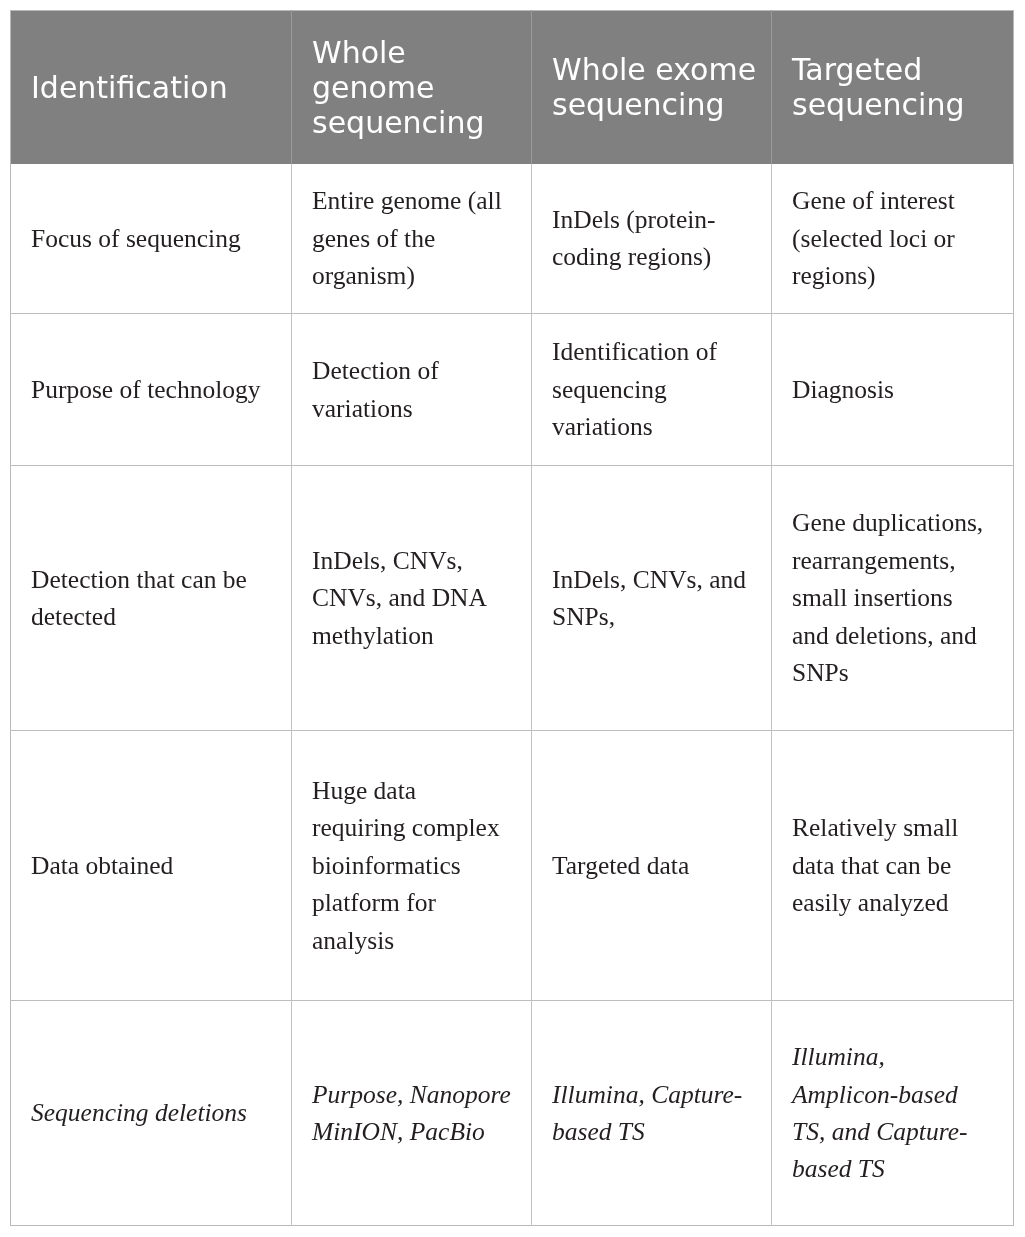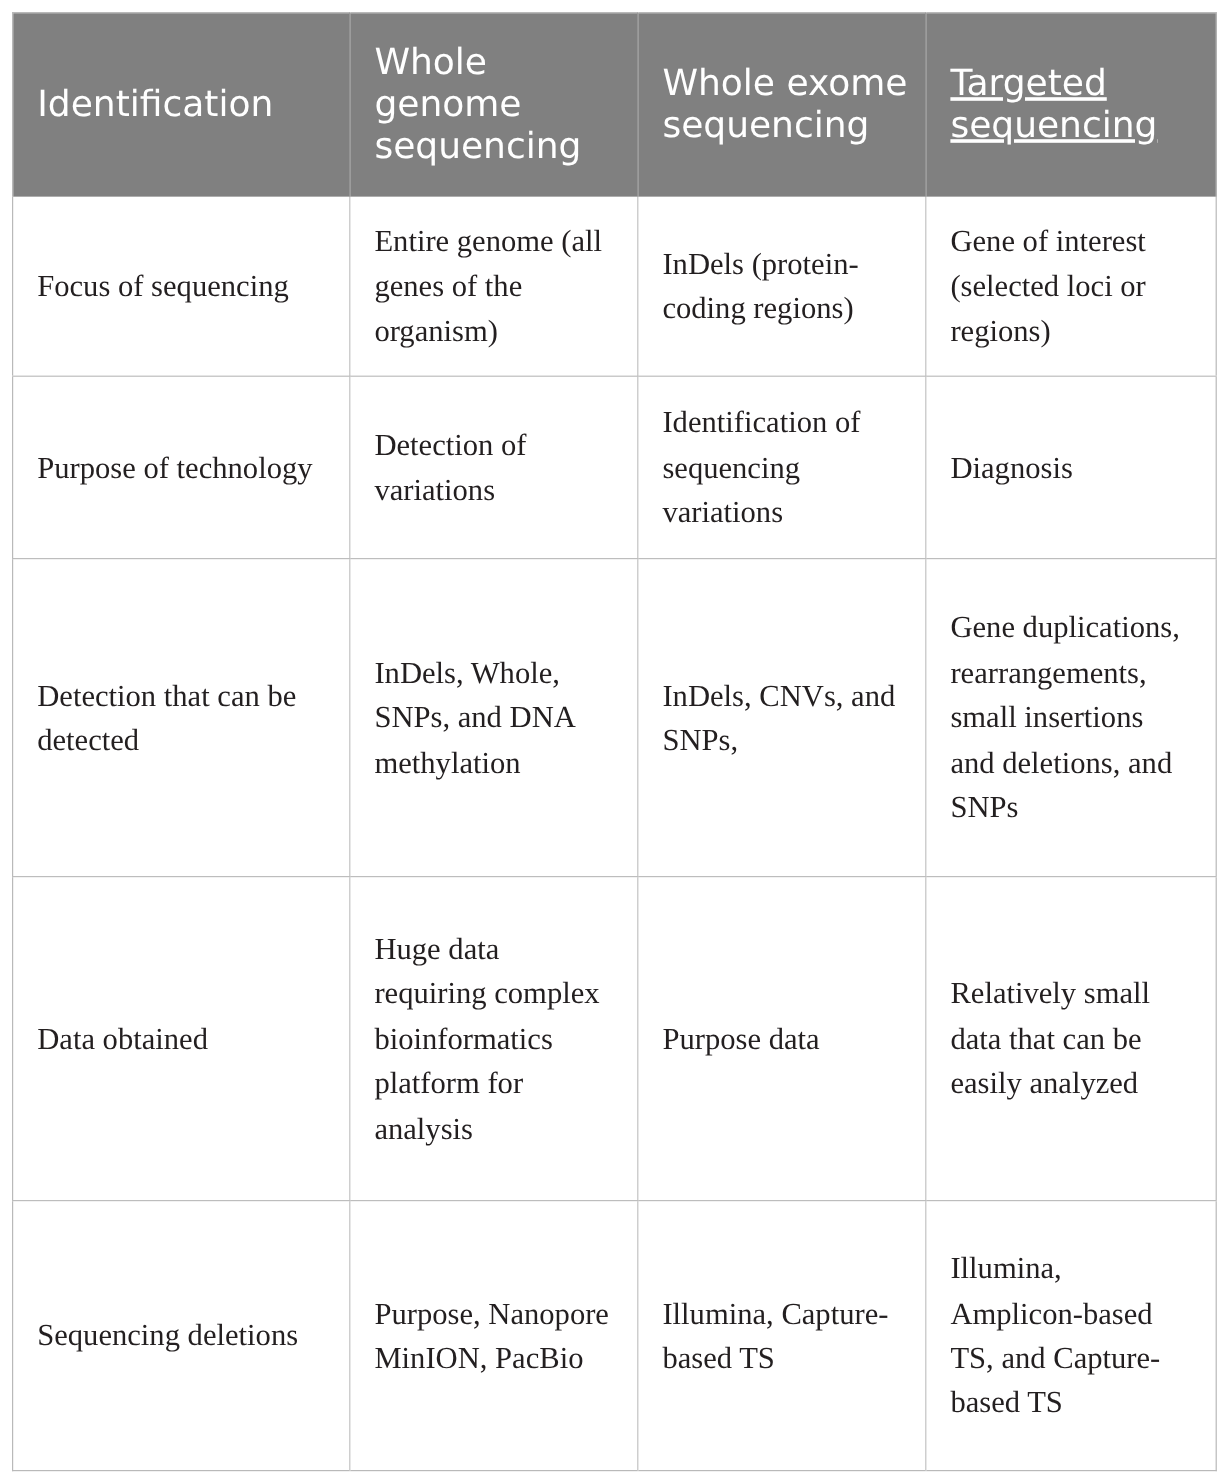--- a/index.html
+++ b/index.html
@@ -46,39 +46,39 @@
     font-family: "DejaVu Sans", "Liberation Sans", sans-serif;
     font-weight: 400;
     font-size: 30px;
     line-height: 1.17;
     text-align: left;
     vertical-align: middle;
     padding: 0 14px 0 20px;
     border: none;
     border-right: 1px solid #9a9a9a;
   }
-  th.header-cell:last-child { border-right: none; text-decoration: underline; }
+  th.header-cell:last-child { border-right: none; }
 
   th.header-cell.align-center { vertical-align: middle; }
 
   
   tbody td.body-cell {
     background: #ffffff;
     color: #231f20;
     font-family: "Liberation Serif", serif;
     font-size: 25.5px;
     line-height: 1.47;
     text-align: left;
     vertical-align: middle;
     padding: 10px 18px 10px 20px;
     border-right: 1px solid #c3c3c3;
     border-bottom: 1px solid #bdbdbd;
   }
   tbody td.body-cell:last-child { border-right: none; }
-  tbody tr:last-child td.body-cell { border-bottom: none; }
+  tbody tr:last-child td.body-cell { border-bottom: none; font-style: italic; }
 
   tbody tr.row-focus     { height: 150px; }
   tbody tr.row-purpose   { height: 152px; }
   tbody tr.row-variants  { height: 265px; }
   tbody tr.row-data      { height: 270px; }
   tbody tr.row-tech      { height: 225px; }
 
   
   .cell-text { display: block; white-space: pre-line; }
 </style>
@@ -140,39 +140,39 @@
         <td class="body-cell">
           <span class="cell-text">Diagnosis</span>
         </td>
       </tr>
 
       <tr class="row-variants">
         <td class="body-cell">
           <span class="cell-text">Detection that can be detected</span>
         </td>
         <td class="body-cell">
-          <span class="cell-text">InDels, Whole, SNPs, and DNA methylation</span>
+          <span class="cell-text">InDels, CNVs, CNVs, and DNA methylation</span>
         </td>
         <td class="body-cell">
           <span class="cell-text">InDels, CNVs, and SNPs,</span>
         </td>
         <td class="body-cell">
           <span class="cell-text">Gene duplications, rearrangements, small insertions and deletions, and SNPs</span>
         </td>
       </tr>
 
       <tr class="row-data">
         <td class="body-cell">
           <span class="cell-text">Data obtained</span>
         </td>
         <td class="body-cell">
           <span class="cell-text">Huge data requiring complex bioinformatics platform for analysis</span>
         </td>
         <td class="body-cell">
-          <span class="cell-text">Purpose data</span>
+          <span class="cell-text">Targeted data</span>
         </td>
         <td class="body-cell">
           <span class="cell-text">Relatively small data that can be easily analyzed</span>
         </td>
       </tr>
 
       <tr class="row-tech">
         <td class="body-cell">
           <span class="cell-text">Sequencing deletions</span>
         </td>

